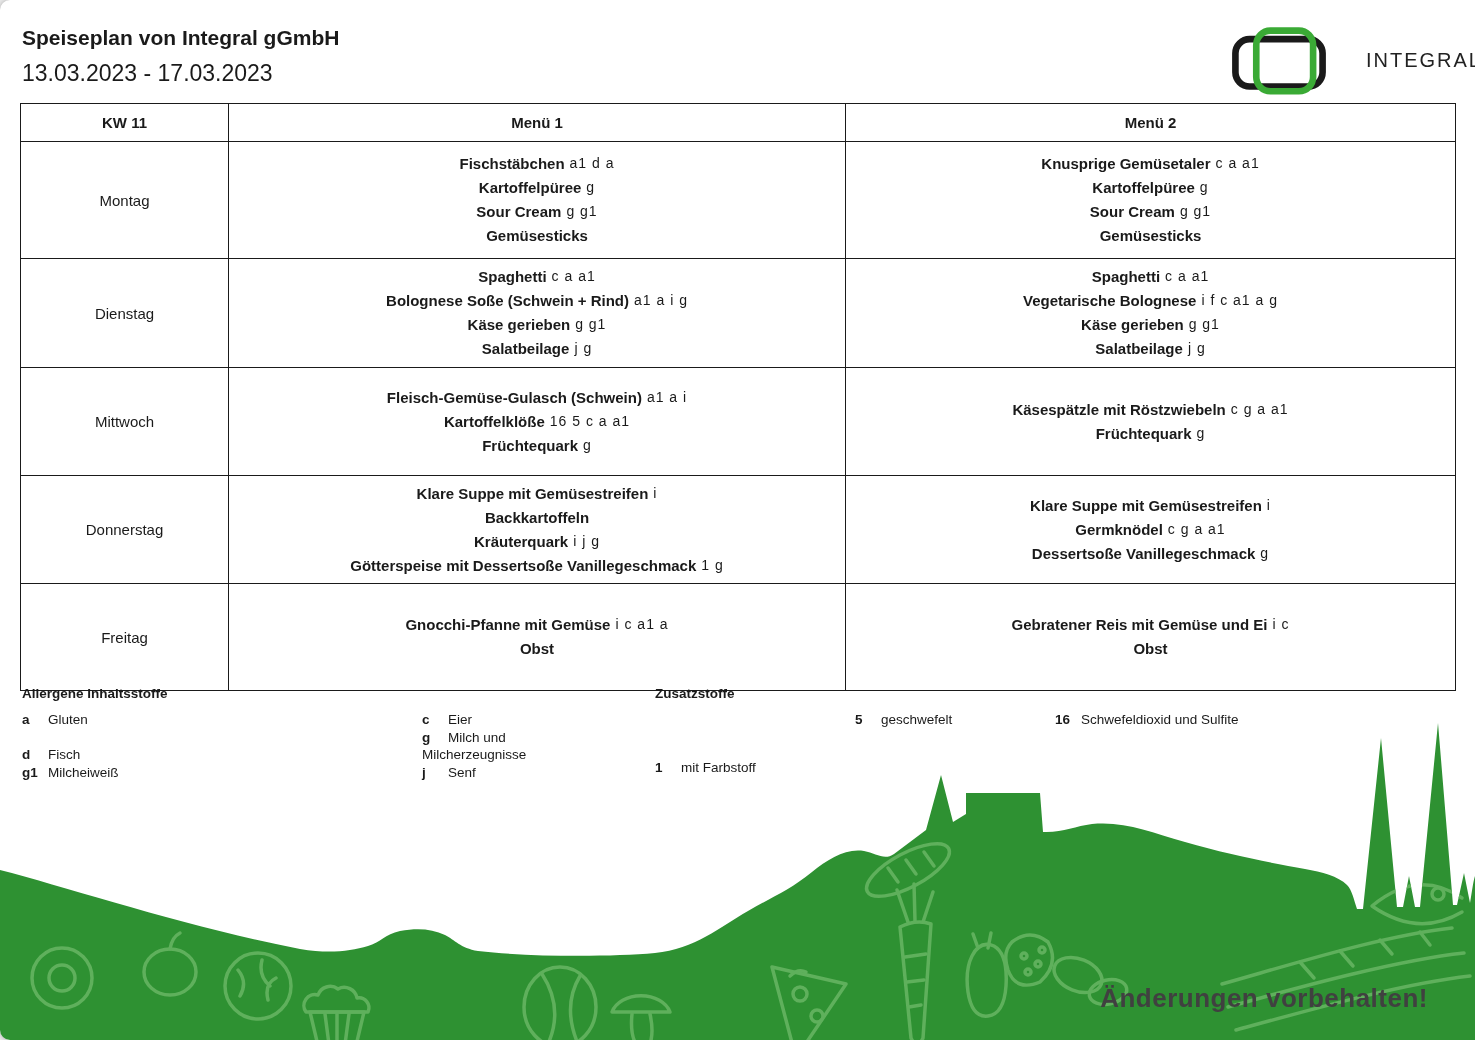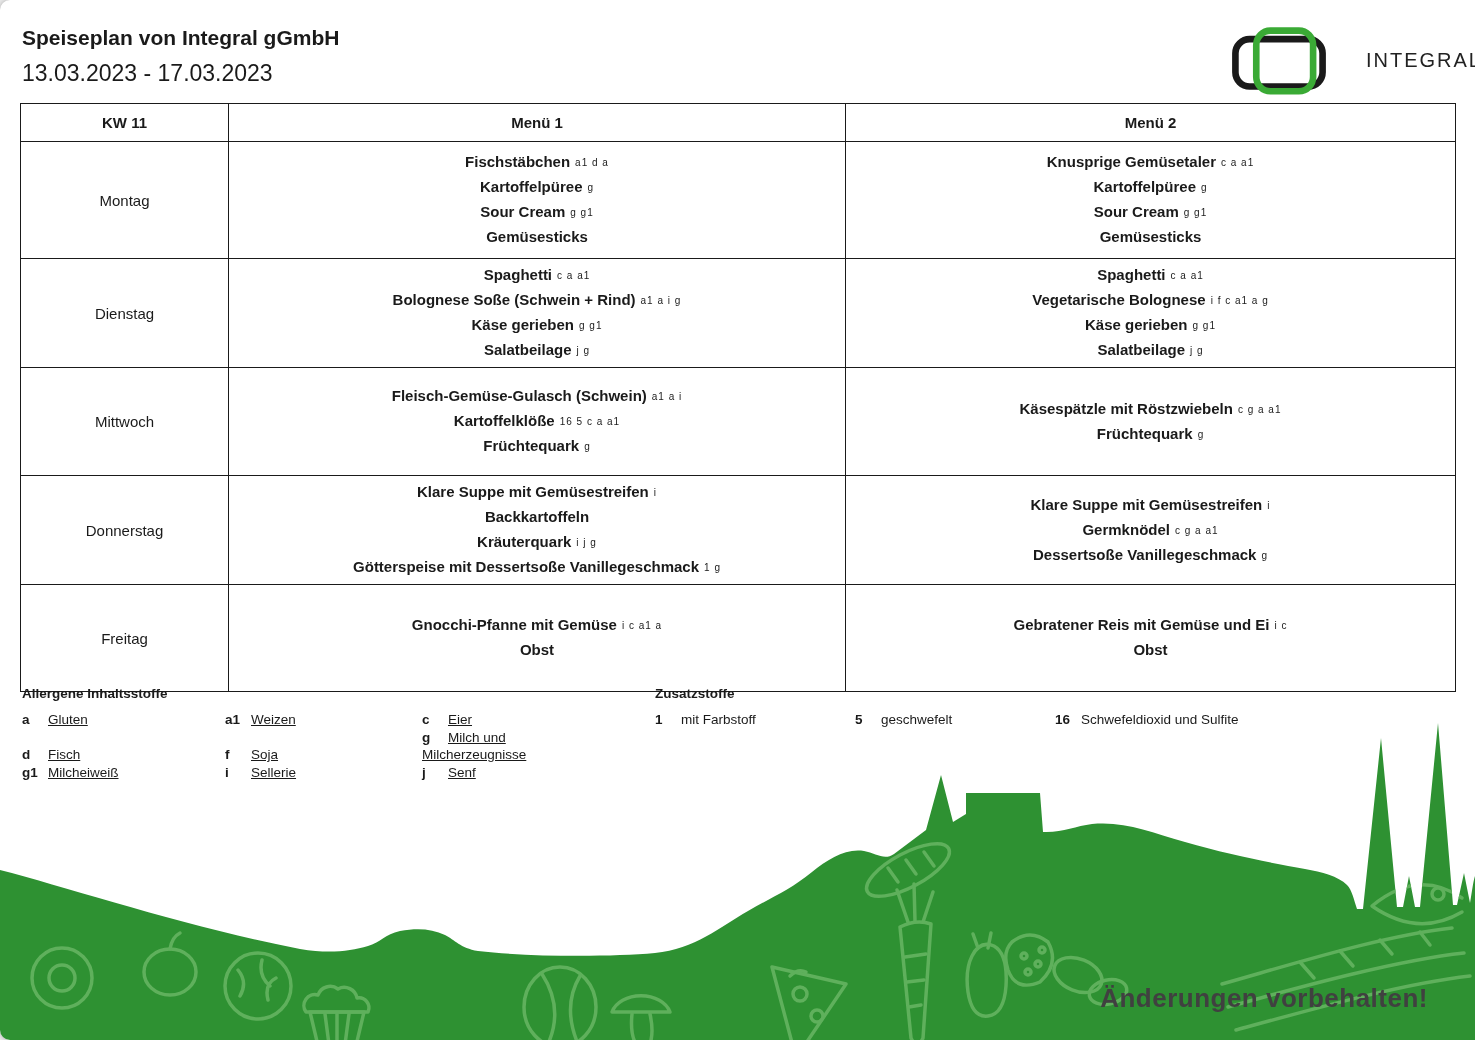--- a/index.html
+++ b/index.html
@@ -18,26 +18,26 @@
     position:absolute;left:20px;top:103px;width:1435px;
     border-collapse:collapse;table-layout:fixed;
   }
   table.menu th,table.menu td{
     border:1.6px solid #1a1a1a;text-align:center;vertical-align:middle;padding:4px 6px;
   }
   table.menu th{font-size:15px;font-weight:bold;height:29px;}
   col.c-day{width:208px;} col.c-m1{width:617px;} col.c-m2{width:610px;}
   td.day-cell{font-size:15px;font-weight:normal;}
   td.menu-cell .dish{line-height:23px;font-size:15px;font-weight:bold;white-space:nowrap;}
-  .dish-codes{font-size:10px;font-weight:normal;margin-left:5px;position:relative;top:-1px;letter-spacing:1px;}
+  .dish-codes{font-size:14px;font-weight:normal;margin-left:5px;position:relative;top:-1px;letter-spacing:1px;}
   .dish-codes:empty{margin-left:0;}
   
   .legend{position:absolute;left:22px;top:686px;width:1433px;height:100px;font-size:13.5px;}
   .lg-head{font-weight:bold;position:absolute;top:0;}
-  .lg-col{position:absolute;top:25px;text-decoration:underline;}
+  .lg-col{position:absolute;top:25px;}
   .lg-row{height:17.5px;line-height:17.5px;white-space:nowrap;}
   .lg-code{display:inline-block;min-width:26px;font-weight:bold;}
   .lg-code:empty{min-width:0;}
   .zs-items .lg-row{position:absolute;top:25px;}
   
   .footer-art{position:absolute;left:0;top:720px;width:1475px;height:320px;}
   .disclaimer{
     position:absolute;right:72px;bottom:26px;color:#404040;
     font-size:26px;font-weight:bold;letter-spacing:.5px;
   }
@@ -143,35 +143,29 @@
   </table>
 
   <div class="legend">
     <div class="lg-head" style="left:0;">Allergene Inhaltsstoffe</div>
     <div class="lg-col" style="left:0;width:200px;">
         <div class="lg-row"><span class="lg-code">a</span><span class="lg-label">Gluten</span></div>
         <div class="lg-row"><span class="lg-code"></span><span class="lg-label"></span></div>
         <div class="lg-row"><span class="lg-code">d</span><span class="lg-label">Fisch</span></div>
         <div class="lg-row"><span class="lg-code">g1</span><span class="lg-label">Milcheiweiß</span></div>
       </div>
-    <div class="lg-col" style="left:203px;width:195px;">
-        <div class="lg-row"><span class="lg-code">a1</span><span class="lg-label">Weizen</span></div>
-        <div class="lg-row"><span class="lg-code"></span><span class="lg-label"></span></div>
-        <div class="lg-row"><span class="lg-code">f</span><span class="lg-label">Soja</span></div>
-        <div class="lg-row"><span class="lg-code">i</span><span class="lg-label">Sellerie</span></div>
-      </div>
     <div class="lg-col" style="left:400px;width:220px;">
         <div class="lg-row"><span class="lg-code">c</span><span class="lg-label">Eier</span></div>
         <div class="lg-row"><span class="lg-code">g</span><span class="lg-label">Milch und</span></div>
         <div class="lg-row"><span class="lg-code"></span><span class="lg-label">Milcherzeugnisse</span></div>
         <div class="lg-row"><span class="lg-code">j</span><span class="lg-label">Senf</span></div>
       </div>
     <div class="lg-head" style="left:633px;text-align:center;">Zusatzstoffe</div>
     <div class="zs-items">
-        <div class="lg-row" style="left: 633px;"><span class="lg-code">1</span><span class="lg-label">mit Farbstoff</span></div>
+        <div class="lg-row" style="left: 633px; margin-top: 48px;"><span class="lg-code">1</span><span class="lg-label">mit Farbstoff</span></div>
         <div class="lg-row" style="left: 833px;"><span class="lg-code">5</span><span class="lg-label">geschwefelt</span></div>
         <div class="lg-row" style="left: 1033px;"><span class="lg-code">16</span><span class="lg-label">Schwefeldioxid und Sulfite</span></div>
       </div>
   </div>
 
   <svg class="footer-art" viewBox="0 0 1475 320" preserveAspectRatio="none">
     <defs>
       <clipPath id="footclip">
         <path id="silhouette-path" d="M0,150 C70,168 190,208 300,229 C330,234 350,231 368,226 C380,223 385,214 400,211 C418,208 432,209 445,215 C455,220 460,228 478,231 C530,237 610,237 655,233 C695,229 720,207 748,191 C772,177 790,170 812,152 C828,139 846,128 864,131 C876,133 884,141 894,134 L926,110 L941,55 L953,102 L966,94 L966,73 L1040,73 L1043,112 C1062,113 1075,106 1092,104 C1125,101 1150,112 1185,122 C1230,135 1272,143 1305,149 C1322,152 1338,156 1347,165 C1352,170 1354,180 1357,189 L1363,189 L1381,18 L1397,187 L1403,187 L1409,156 L1415,187 L1420,187 L1438,3 L1453,185 L1457,185 L1464,153 L1470,183 C1472,172 1473,162 1475,156 L1475,320 L0,320 Z"></path>
       </clipPath>

